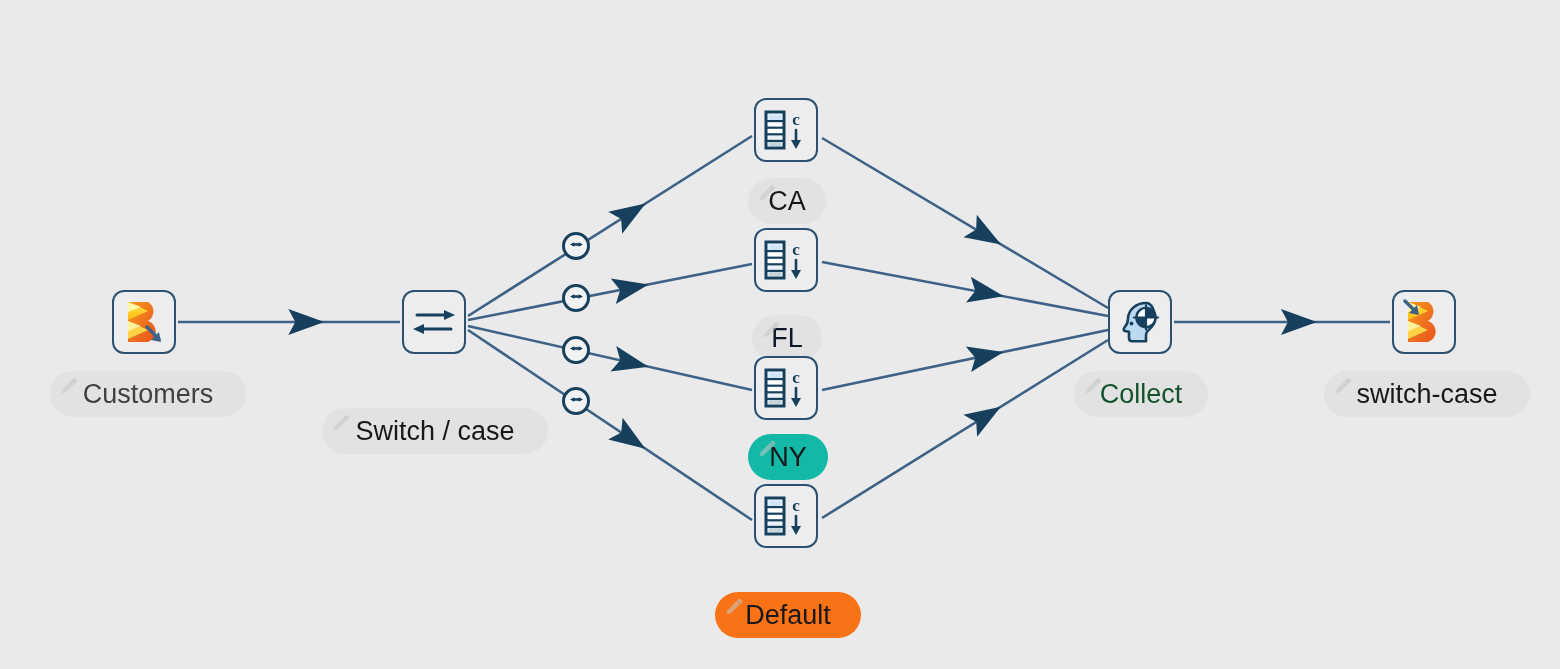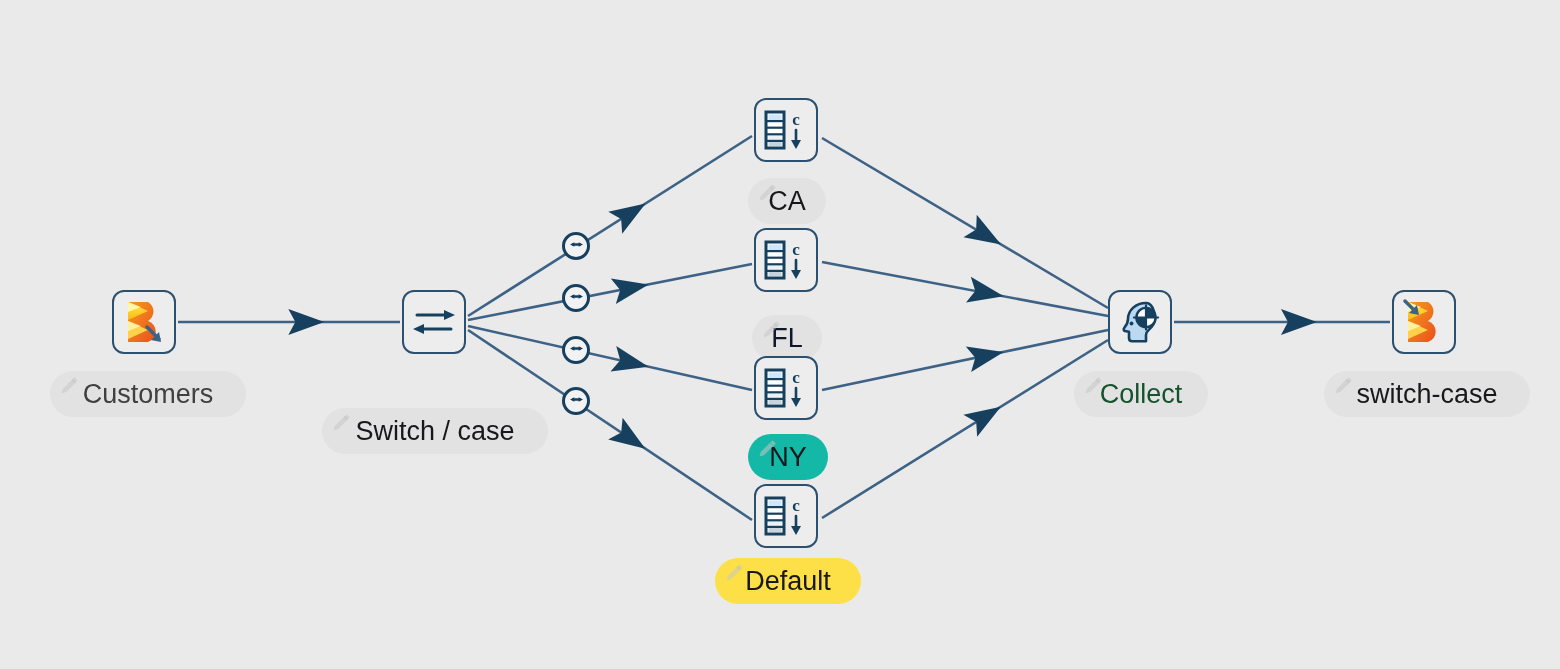--- a/index.html
+++ b/index.html
@@ -153,21 +153,21 @@
       </div>
       <div class="label-pill" style="left: 748px; top: 434px; width: 80px; background: #14b8a6; color: rgb(24, 24, 28);">
         <span class="pencil">
 <svg width="22" height="22" viewBox="0 0 22 22">
   <path d="M16.5 2.2 L19.8 5.5 L8.2 17.1 L3.4 18.6 L4.9 13.8 Z" fill="#c7c7c7"></path>
   <path d="M14.1 4.6 L17.4 7.9" stroke="#b8b8b8" stroke-width="1.6" fill="none"></path>
 </svg>
 </span>
         <span>NY</span>
       </div>
-      <div class="label-pill" style="left: 715px; top: 558px; width: 146px; background: #fde047; color: rgb(24, 24, 28);">
+      <div class="label-pill" style="left: 715px; top: 592px; width: 146px; background: #f97316; color: rgb(24, 24, 28);">
         <span class="pencil">
 <svg width="22" height="22" viewBox="0 0 22 22">
   <path d="M16.5 2.2 L19.8 5.5 L8.2 17.1 L3.4 18.6 L4.9 13.8 Z" fill="#c7c7c7"></path>
   <path d="M14.1 4.6 L17.4 7.9" stroke="#b8b8b8" stroke-width="1.6" fill="none"></path>
 </svg>
 </span>
         <span>Default</span>
       </div>
       <div class="label-pill" style="left: 1074px; top: 371px; width: 134px; background: rgb(226, 226, 226); color: #14532d;">
         <span class="pencil">

